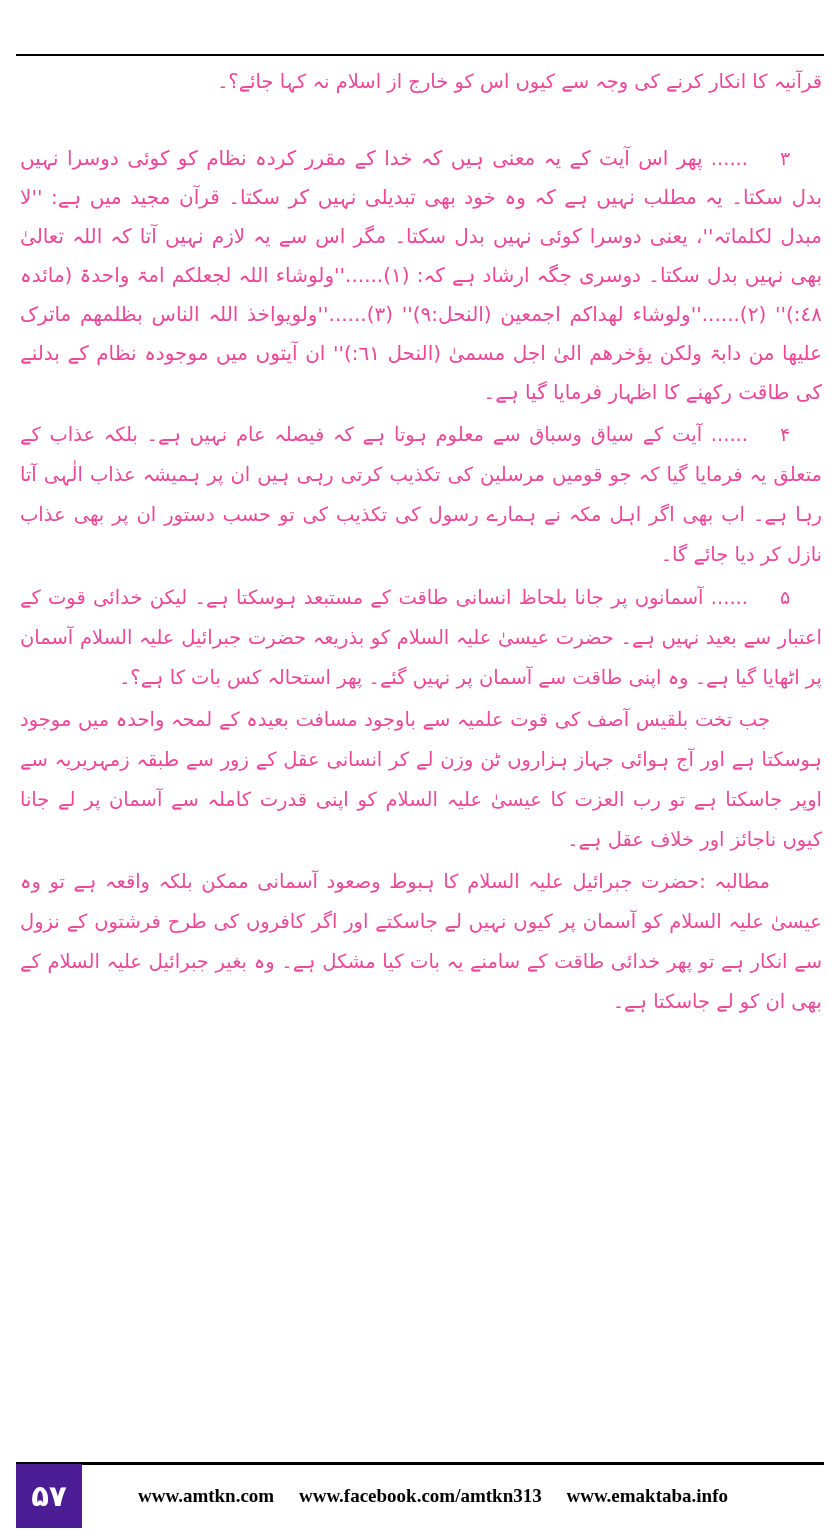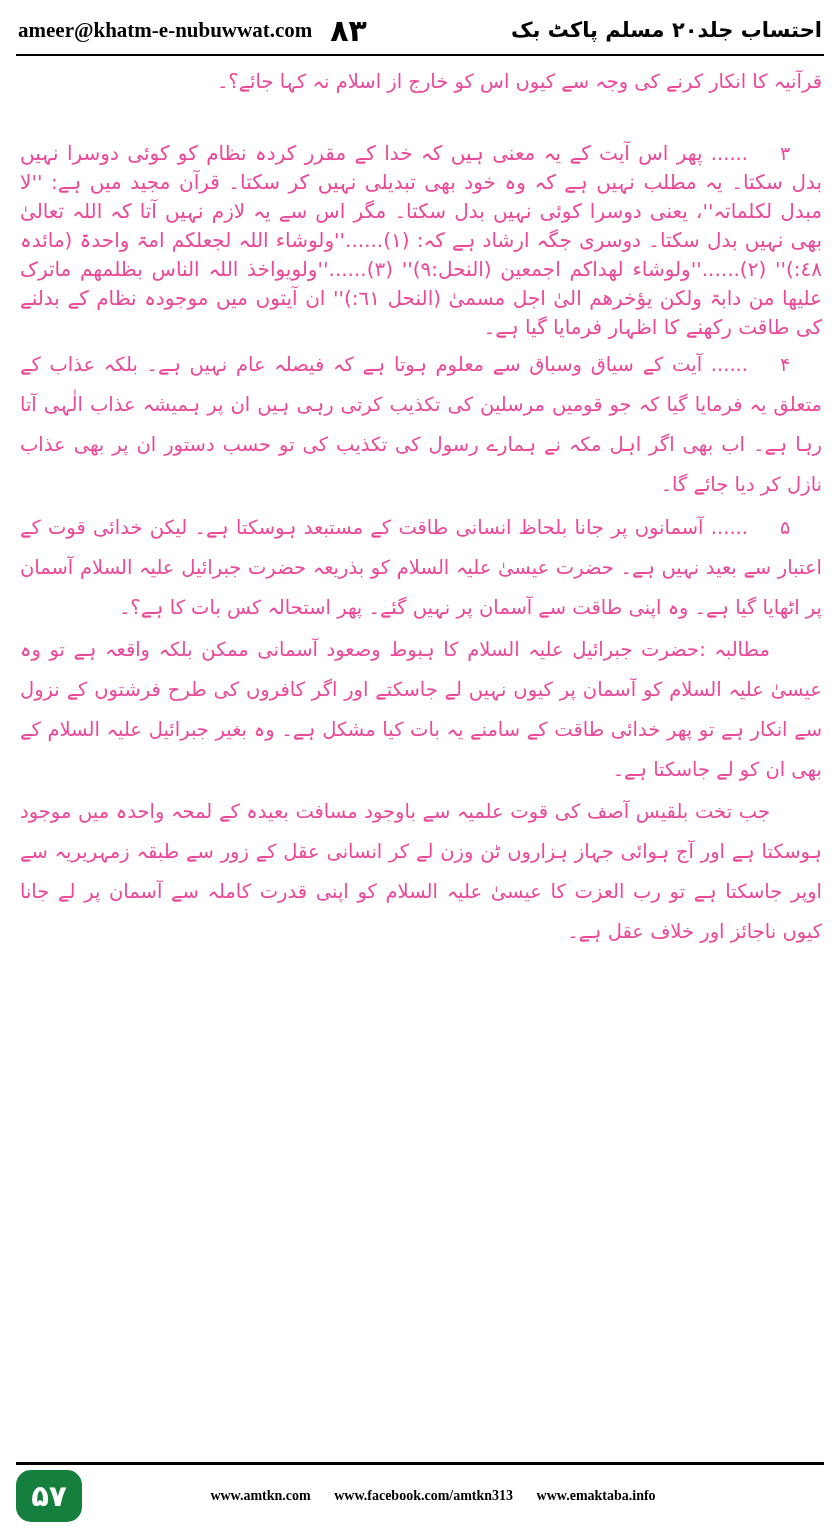--- a/index.html
+++ b/index.html
@@ -97,21 +97,21 @@
     font-size: 19px;
   }
   .dots {
     letter-spacing: 1px;
   }
   .arabic {
     font-family: "DejaVu Sans", sans-serif;
     font-size: 20px;
   }
   .tight {
-    line-height: 28px;
+    line-height: 38px;
     margin-top: 37px;
   }
 
   
   .footer {
     position: absolute;
     left: 16px;
     right: 16px;
     bottom: 14px;
     height: 64px;
@@ -127,59 +127,51 @@
     position: absolute;
     top: 6px;
     left: 0;
     right: 0;
     height: 56px;
     display: flex;
     align-items: center;
   }
   .footer-page-badge {
     width: 66px;
-    height: 52px;
-    background: #15803d;
+    height: 64px;
+    background: #4c1d95;
     color: #ffffff;
     display: flex;
     align-items: center;
     justify-content: center;
     font-family: "DejaVu Sans", sans-serif;
     font-size: 29px;
     font-weight: bold;
     direction: rtl;
     flex: 0 0 auto;
-    border-radius: 15px;
   }
   .footer-links {
     flex: 1 1 auto;
     text-align: center;
     font-family: "Liberation Serif", serif;
     font-weight: bold;
-    font-size: 14px;
+    font-size: 19px;
     color: #000;
     padding-right: 40px;
     white-space: nowrap;
   }
   .footer-links span {
     margin: 0 10px;
   }
 </style>
 </head>
 <body>
 
 <div class="page">
 
-  <div class="header">
-    <div class="header-left">
-      <div class="header-email">ameer@khatm-e-nubuwwat.com</div>
-      <div class="header-pageno">۸۳</div>
-    </div>
-    <div class="header-title">احتساب جلد۲۰ مسلم پاکٹ بک</div>
-  </div>
   <div class="header-rule"></div>
 
   <div class="content">
 
     <p class="para">
       <span>قرآنیہ کا انکار کرنے کی وجہ سے کیوں اس کو خارج از اسلام نہ کہا جائے؟۔</span>
     </p>
 
 
     <p class="para tight">
@@ -191,25 +183,25 @@
       <span class="num">۴</span><span class="dots">......</span>
       <span>آیت کے سیاق وسباق سے معلوم ہوتا ہے کہ فیصلہ عام نہیں ہے۔ بلکہ عذاب کے متعلق یہ فرمایا گیا کہ جو قومیں مرسلین کی تکذیب کرتی رہی ہیں ان پر ہمیشہ عذاب الٰہی آتا رہا ہے۔ اب بھی اگر اہل مکہ نے ہمارے رسول کی تکذیب کی تو حسب دستور ان پر بھی عذاب نازل کر دیا جائے گا۔</span>
     </p>
 
     <p class="para">
       <span class="num">۵</span><span class="dots">......</span>
       <span>آسمانوں پر جانا بلحاظ انسانی طاقت کے مستبعد ہوسکتا ہے۔ لیکن خدائی قوت کے اعتبار سے بعید نہیں ہے۔ حضرت عیسیٰ علیہ السلام کو بذریعہ حضرت جبرائیل علیہ السلام آسمان پر اٹھایا گیا ہے۔ وہ اپنی طاقت سے آسمان پر نہیں گئے۔ پھر استحالہ کس بات کا ہے؟۔</span>
     </p>
 
     <p class="para indent">
+      <span>جب تخت بلقیس آصف کی قوت علمیہ سے باوجود مسافت بعیدہ کے لمحہ واحدہ میں موجود ہوسکتا ہے اور آج ہوائی جہاز ہزاروں ٹن وزن لے کر انسانی عقل کے زور سے طبقہ زمہریریہ سے اوپر جاسکتا ہے تو رب العزت کا عیسیٰ علیہ السلام کو اپنی قدرت کاملہ سے آسمان پر لے جانا کیوں ناجائز اور خلاف عقل ہے۔</span>
+    </p>
+
+    <p class="para indent">
       <span>مطالبہ :</span><span>حضرت جبرائیل علیہ السلام کا ہبوط وصعود آسمانی ممکن بلکہ واقعہ ہے تو وہ عیسیٰ علیہ السلام کو آسمان پر کیوں نہیں لے جاسکتے اور اگر کافروں کی طرح فرشتوں کے نزول سے انکار ہے تو پھر خدائی طاقت کے سامنے یہ بات کیا مشکل ہے۔ وہ بغیر جبرائیل علیہ السلام کے بھی ان کو لے جاسکتا ہے۔</span>
-    </p>
-
-    <p class="para indent">
-      <span>جب تخت بلقیس آصف کی قوت علمیہ سے باوجود مسافت بعیدہ کے لمحہ واحدہ میں موجود ہوسکتا ہے اور آج ہوائی جہاز ہزاروں ٹن وزن لے کر انسانی عقل کے زور سے طبقہ زمہریریہ سے اوپر جاسکتا ہے تو رب العزت کا عیسیٰ علیہ السلام کو اپنی قدرت کاملہ سے آسمان پر لے جانا کیوں ناجائز اور خلاف عقل ہے۔</span>
     </p>
 
   </div>
 
   <div class="footer">
     <div class="footer-rule"></div>
     <div class="footer-inner">
       <div class="footer-page-badge">۵۷</div>
       <div class="footer-links">
         <span>www.amtkn.com</span>

